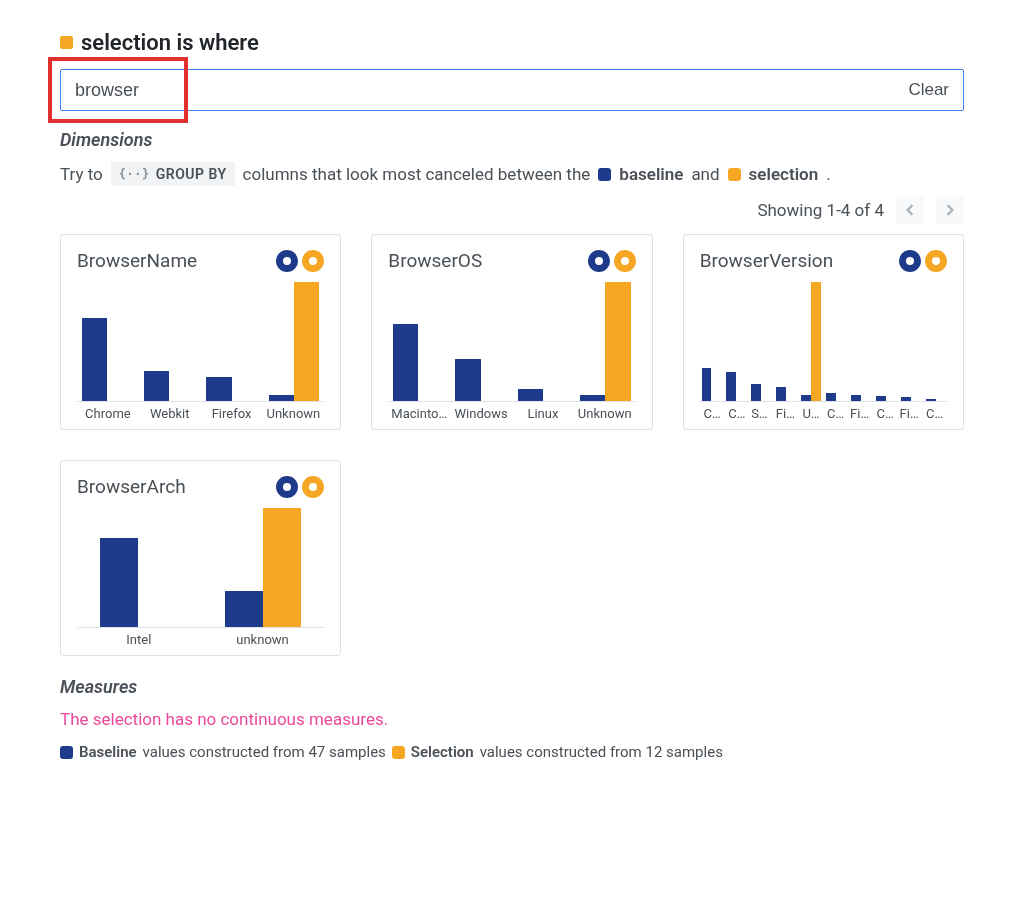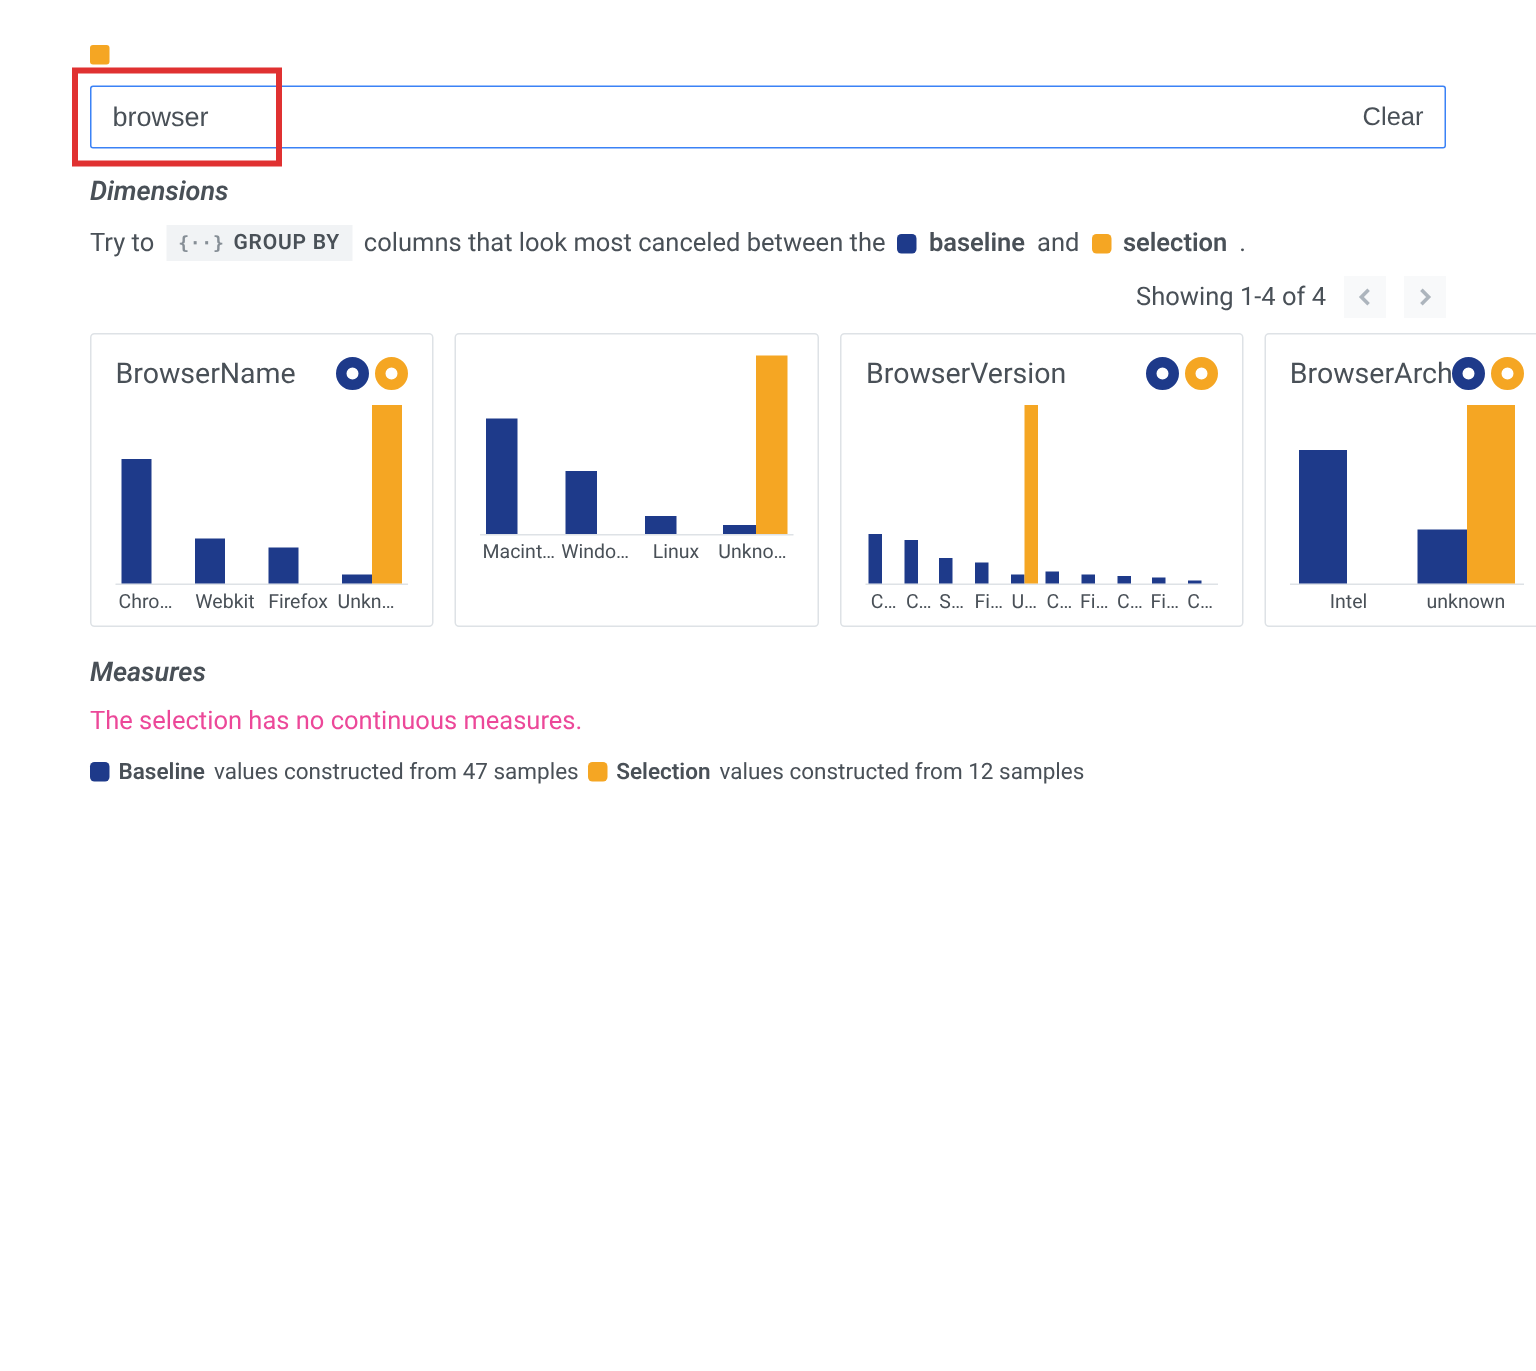--- a/index.html
+++ b/index.html
@@ -109,22 +109,22 @@
   .pager-btn {
     width: 28px; height: 28px;
     display: flex; align-items: center; justify-content: center;
     background: #f8f9fa;
     color: #adb5bd;
     cursor: pointer;
     font-size: 18px;
   }
   .grid {
     display: grid;
-    grid-template-columns: 1fr 1fr 1fr 1fr;
-    gap: 14px;
+    grid-template-columns: 1fr 1fr 1fr;
+    gap: 30px;
     margin-bottom: 20px;
   }
   .card {
     border: 1px solid #dee2e6;
     border-radius: 3px;
     padding: 14px 16px 8px;
   }
   .card-head {
     display: flex;
     align-items: center;
@@ -193,20 +193,21 @@
     color: #495057;
     flex-wrap: wrap;
   }
   .bold { font-weight: 600; }
 </style>
 </head>
 <body>
 
 <div class="header-row">
   <span class="sel-swatch"></span>
+  <span>selection is where</span>
 </div>
 
 <div class="search-wrap">
   <div class="search-highlight"></div>
   <div class="search-box">
     <input class="search-input" value="browser" style="">
     <button class="clear-btn">Clear</button>
   </div>
 </div>
 
@@ -269,20 +270,27 @@
         </div>
       </div>
       <div class="labels-row">
         <span>Chrome</span>
         <span>Webkit</span>
         <span>Firefox</span>
         <span>Unknown</span>
       </div>
     </div>
     <div class="card">
+      <div class="card-head">
+        <div class="card-title">BrowserOS</div>
+        <div class="ring-icons">
+          <div class="ring ring-blue"></div>
+          <div class="ring ring-yellow"></div>
+        </div>
+      </div>
       <div class="chart-area">
         <div class="cat-group">
           <div class="bar bar-baseline" style="height: 65%;"></div>
           <div class="bar bar-selection" style="height: 0%;"></div>
         </div>
         <div class="cat-group">
           <div class="bar bar-baseline" style="height: 35%;"></div>
           <div class="bar bar-selection" style="height: 0%;"></div>
         </div>
         <div class="cat-group">

